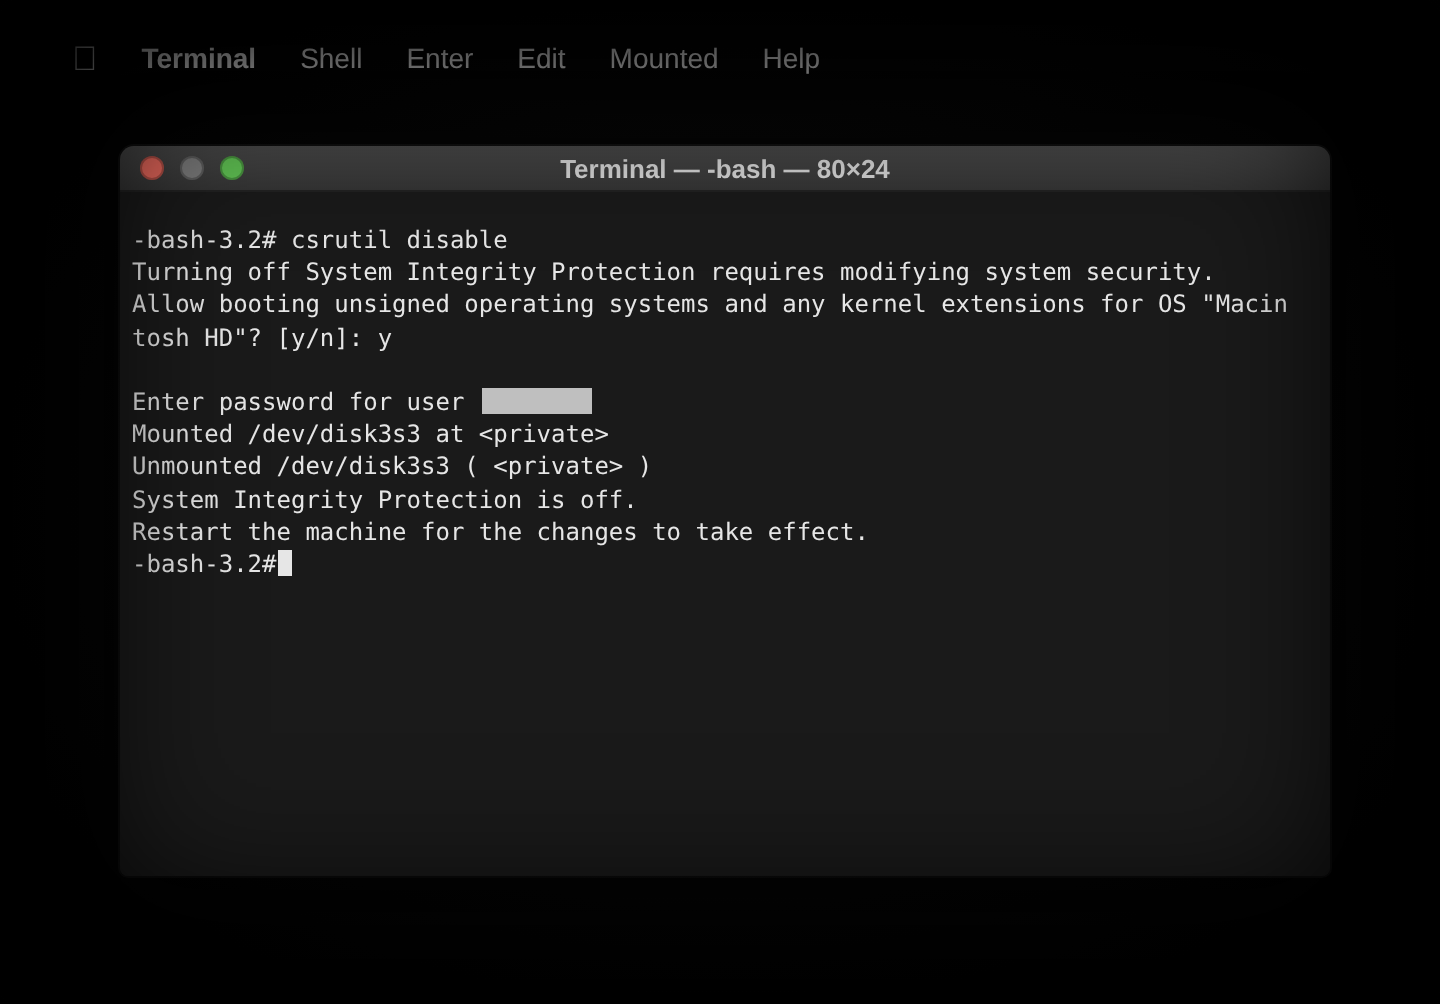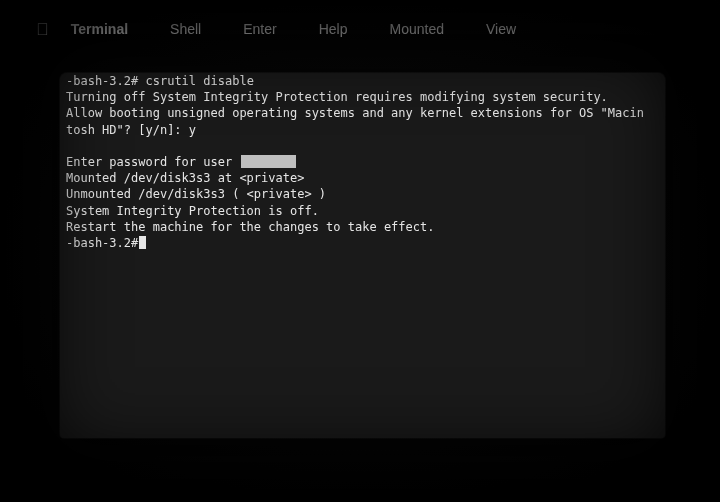--- a/index.html
+++ b/index.html
@@ -22,21 +22,21 @@
       align-items: center;
       gap: 22px;
       color: #ececec;
       font-size: 14px;
     }
     .menubar .apple {
       font-size: 17px;
       line-height: 1;
     }
     .menubar .app { font-weight: 700; }
-    .menubar .item { font-weight: 400; cursor: default; margin-left: 20px; }
+    .menubar .item { font-weight: 400; cursor: default; }
 
     
     .window {
       position: absolute;
       top: 73px;
       left: 60px;
       width: 605px;
       height: 365px;
       background: #1a1a1a;
       border-radius: 7px 7px 4px 4px;
@@ -74,21 +74,21 @@
       font-weight: 600;
       pointer-events: none;
     }
     .term {
       flex: 1;
       background: #1a1a1a;
       color: #e6e6e6;
       font-family: "Menlo", "Consolas", monospace;
       font-size: 12px;
       line-height: 1.35;
-      padding: 0 6px;
+      padding: 16px 6px;
       white-space: pre-wrap;
       word-break: break-all;
     }
     .term .blk {
       display: inline-block;
       width: 55px;
       height: 13px;
       background: #bfbfbf;
       vertical-align: -2px;
       margin-left: 2px;
@@ -111,26 +111,34 @@
     }
   </style>
 </head>
 <body>
 
 <div class="menubar">
   <span class="apple"></span>
   <span class="app">Terminal</span>
   <span class="item">Shell</span>
   <span class="item">Enter</span>
+  <span class="item">Edit</span>
+  <span class="item">Mounted</span>
   <span class="item">Help</span>
-  <span class="item">Mounted</span>
-  <span class="item">View</span>
 </div>
 
 <div class="window">
+  <div class="titlebar">
+    <div class="traffic">
+      <div class="light red"></div>
+      <div class="light yellow"></div>
+      <div class="light green"></div>
+    </div>
+    <div class="title">Terminal — -bash — 80×24</div>
+  </div>
   <div class="term"><span><span>-bash-3.2#</span> <span>csrutil disable</span></span>
 <span>Turning off System Integrity Protection requires modifying system security.</span>
 <span>Allow booting unsigned operating systems and any kernel extensions for OS "Macin</span>
 <span><span>tosh HD"? [y/n]:</span> <span>y</span></span>
 
 <span><span>Enter password for user</span> <span class="blk"></span></span>
 <span>Mounted /dev/disk3s3 at &lt;private&gt;</span>
 <span>Unmounted /dev/disk3s3 ( &lt;private&gt; )</span>
 <span>System Integrity Protection is off.</span>
 <span>Restart the machine for the changes to take effect.</span>

